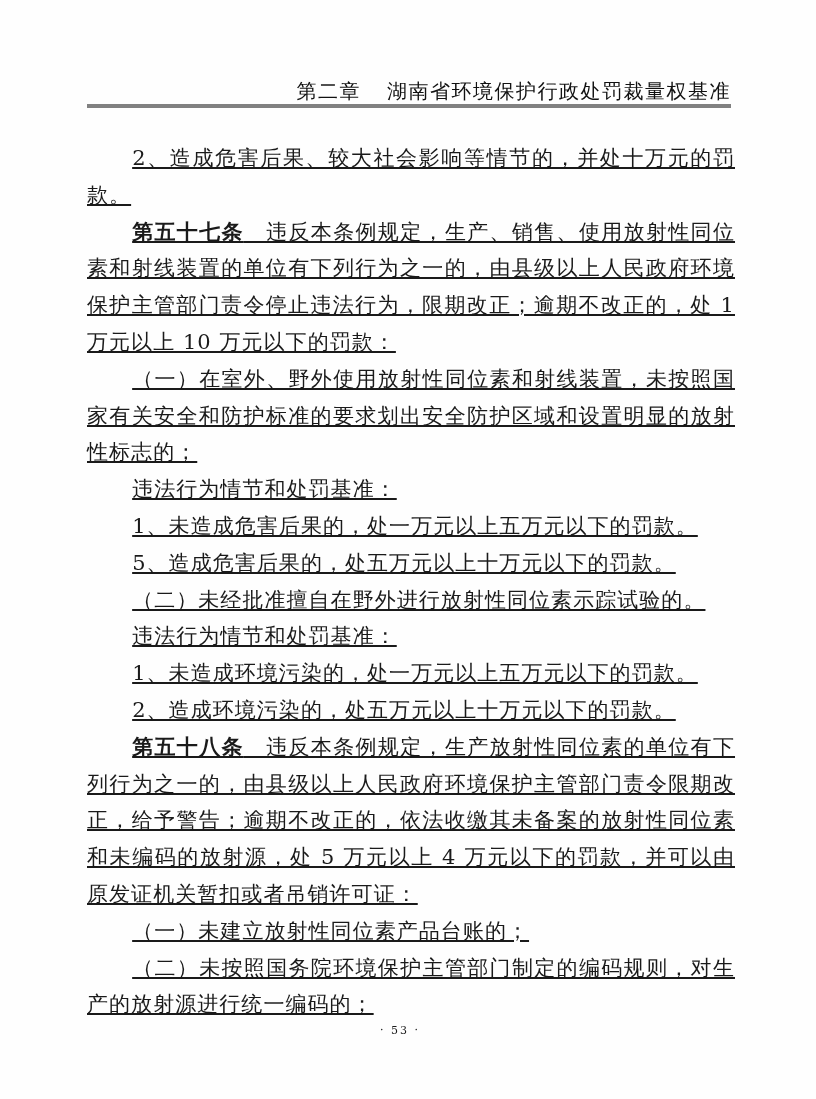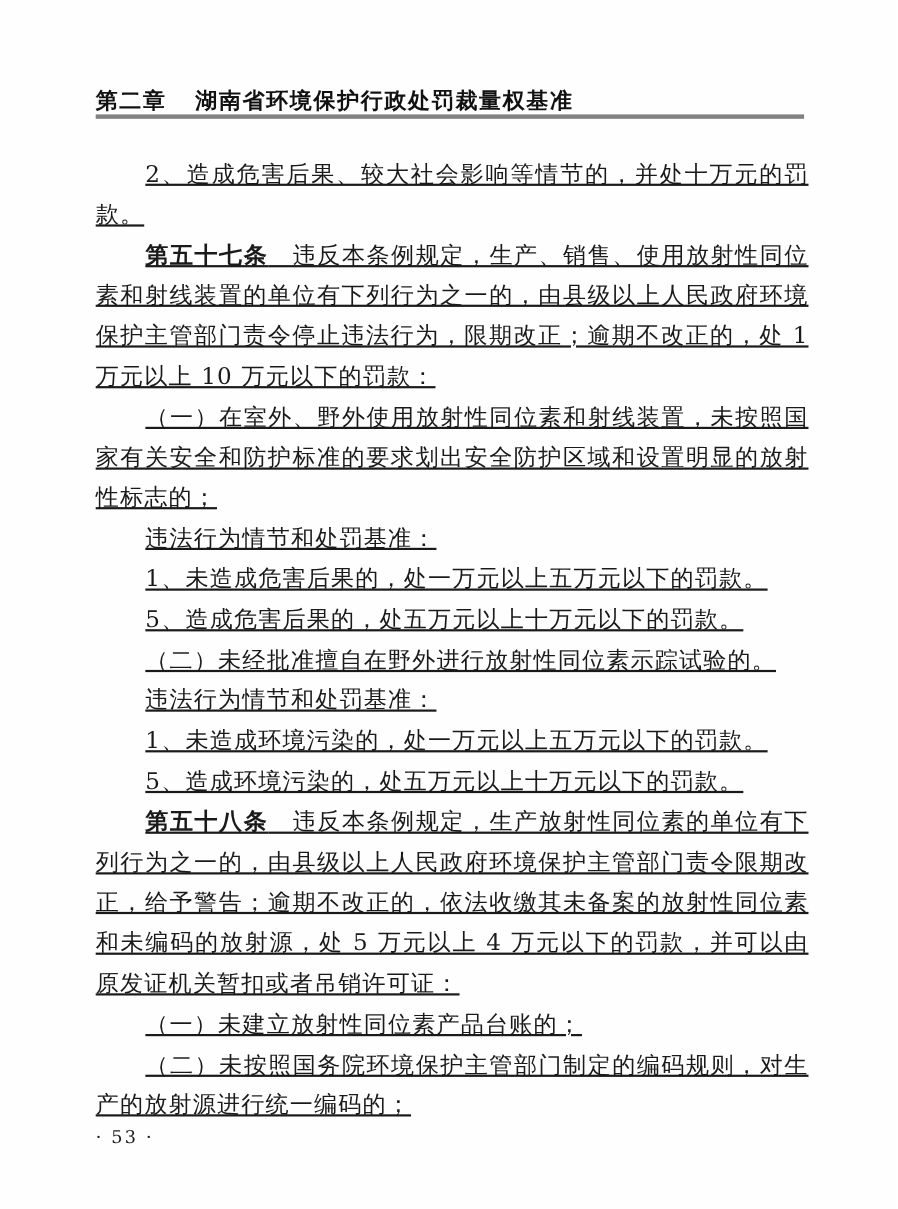--- a/index.html
+++ b/index.html
@@ -14,23 +14,23 @@
     background: #fefefe;
     overflow: hidden;
     font-family: "DejaVu Serif", "Liberation Serif", serif;
     color: #1a1a1a;
   }
   .running-head {
     position: absolute;
     left: 87px;
     width: 644px;
     top: 78px;
-    text-align: left;
+    text-align: right;
     font-size: 20px;
-    font-weight: bold;
+    font-weight: normal;
     letter-spacing: 1.5px;
     white-space: nowrap;
     color: #111111;
   }
   .running-head .chapter-gap {
     display: inline-block;
     width: 1.3em;
   }
   .header-rule {
     position: absolute;
@@ -61,22 +61,22 @@
   }
   .body-text b.article-no {
     font-weight: bold;
     font-family: "DejaVu Sans", "Liberation Sans", sans-serif;
   }
   .page-footer {
     position: absolute;
     left: 87px;
     width: 644px;
     top: 1024px;
-    text-align: left;
-    font-size: 16px;
+    text-align: center;
+    font-size: 11px;
     letter-spacing: 2px;
     color: #1a1a1a;
   }
   .page-footer .page-number {
     display: inline-block;
     margin-right: 18px;
   }
 </style>
 </head>
 <body>
@@ -92,21 +92,21 @@
   <div class="body-text">
     <p class="indent"><b class="article-no"></b><span>2、造成危害后果、较大社会影响等情节的，并处十万元的罚款。</span></p>
     <p class="indent"><b class="article-no">第五十七条</b><span>　违反本条例规定，生产、销售、使用放射性同位素和射线装置的单位有下列行为之一的，由县级以上人民政府环境保护主管部门责令停止违法行为，限期改正；逾期不改正的，处 1 万元以上 10 万元以下的罚款：</span></p>
     <p class="indent"><b class="article-no"></b><span>（一）在室外、野外使用放射性同位素和射线装置，未按照国家有关安全和防护标准的要求划出安全防护区域和设置明显的放射性标志的；</span></p>
     <p class="indent"><b class="article-no"></b><span>违法行为情节和处罚基准：</span></p>
     <p class="indent"><b class="article-no"></b><span>1、未造成危害后果的，处一万元以上五万元以下的罚款。</span></p>
     <p class="indent"><b class="article-no"></b><span>5、造成危害后果的，处五万元以上十万元以下的罚款。</span></p>
     <p class="indent"><b class="article-no"></b><span>（二）未经批准擅自在野外进行放射性同位素示踪试验的。</span></p>
     <p class="indent"><b class="article-no"></b><span>违法行为情节和处罚基准：</span></p>
     <p class="indent"><b class="article-no"></b><span>1、未造成环境污染的，处一万元以上五万元以下的罚款。</span></p>
-    <p class="indent"><b class="article-no"></b><span>5、造成环境污染的，处五万元以上十万元以下的罚款。</span></p>
+    <p class="indent"><b class="article-no"></b><span>2、造成环境污染的，处五万元以上十万元以下的罚款。</span></p>
     <p class="indent"><b class="article-no">第五十八条</b><span>　违反本条例规定，生产放射性同位素的单位有下列行为之一的，由县级以上人民政府环境保护主管部门责令限期改正，给予警告；逾期不改正的，依法收缴其未备案的放射性同位素和未编码的放射源，处 5 万元以上 4 万元以下的罚款，并可以由原发证机关暂扣或者吊销许可证：</span></p>
     <p class="indent"><b class="article-no"></b><span>（一）未建立放射性同位素产品台账的；</span></p>
     <p class="indent"><b class="article-no"></b><span>（二）未按照国务院环境保护主管部门制定的编码规则，对生产的放射源进行统一编码的；</span></p>
   </div>
 
   <div class="page-footer">
     <span class="page-number">· 53 ·</span>
   </div>
 
 </div>

